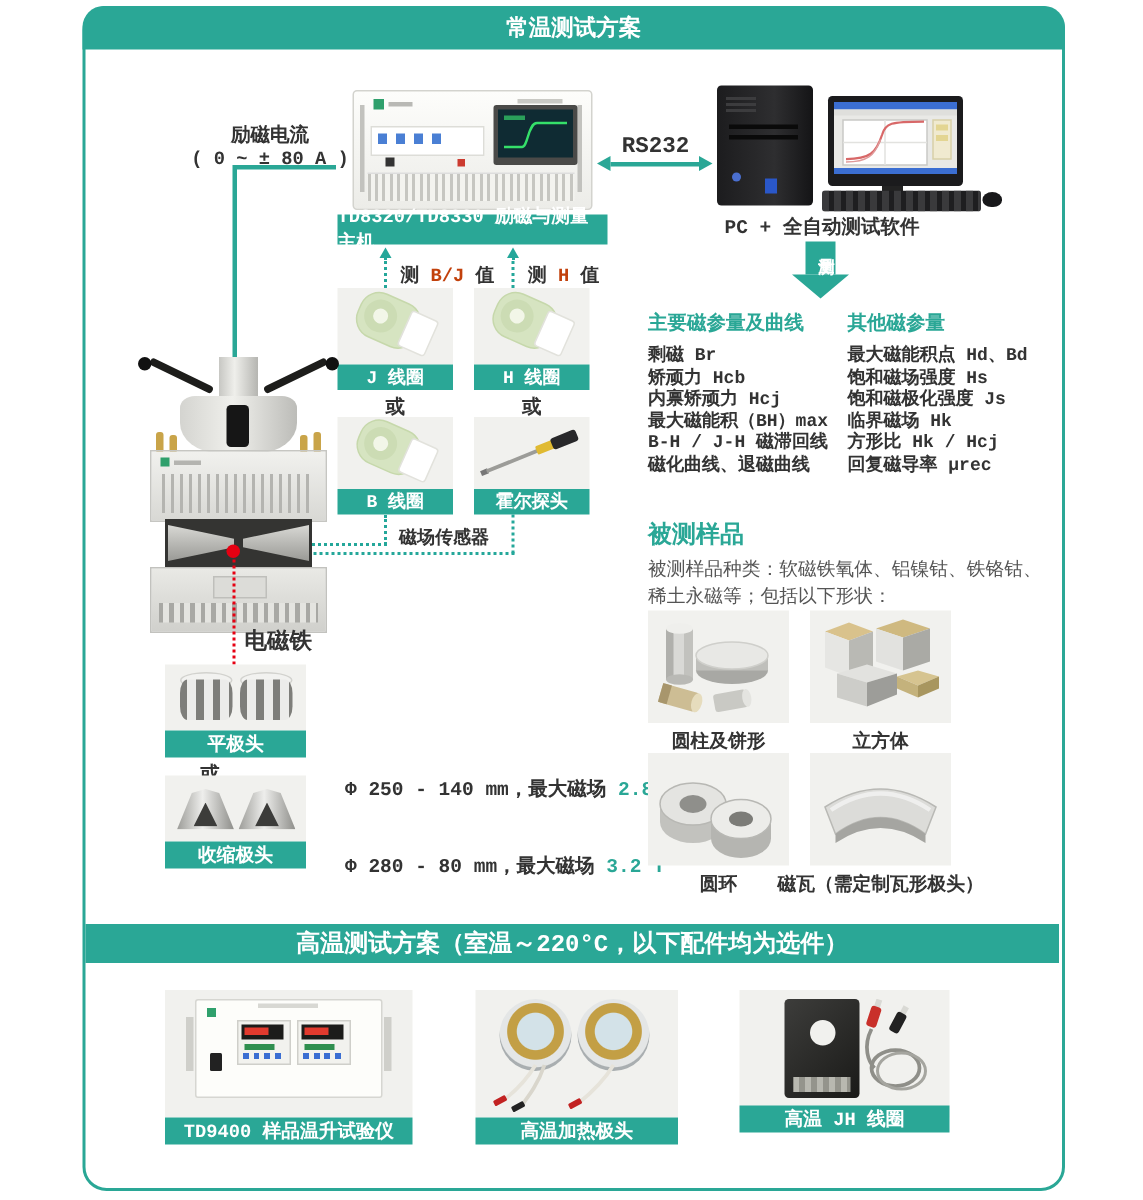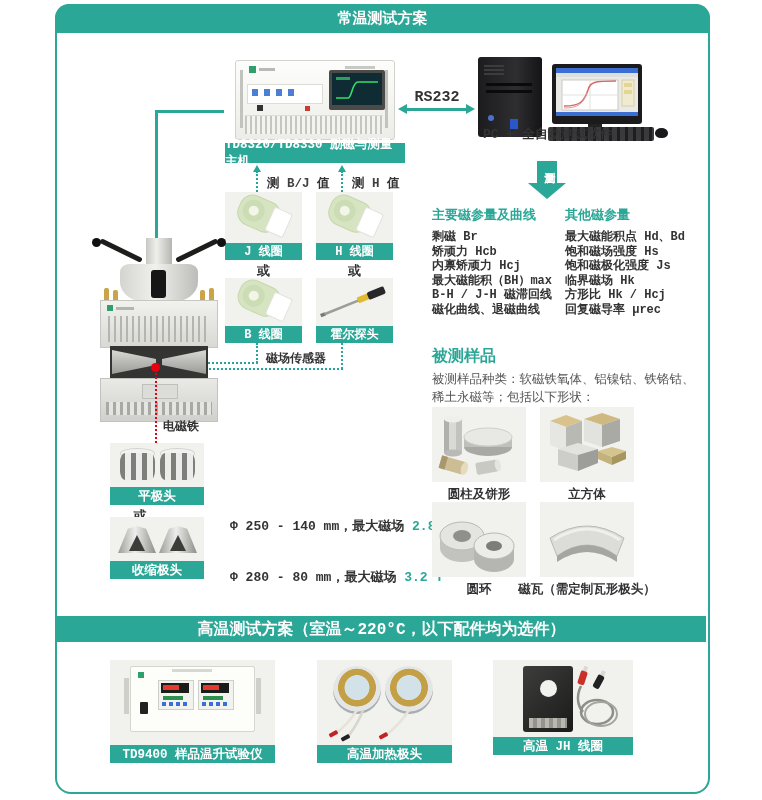--- a/index.html
+++ b/index.html
@@ -3,21 +3,21 @@
 <meta charset="utf-8">
 <style>
   html,body{margin:0;padding:0;background:#fff;}
   #stage{position:relative;width:762px;height:800px;background:#fff;overflow:hidden;
          font-family:Liberation Mono, monospace;color:#333;}
   .abs{position:absolute;}
   .panel{border:2px solid #2AA796;border-radius:16px;background:#fff;}
   .tealbar{background:#2AA796;color:#fff;font-weight:bold;display:flex;align-items:center;justify-content:center;}
   .gbox{background:#f1f1ee;}
   .cap{font-weight:bold;color:#333;text-align:center;}
-  .red-t{color:#404040;}
+  .red-t{color:#c2410c;}
   .dotv{border-left:2px dotted #24A79A;}
   .doth{border-top:2px dotted #24A79A;}
   .rdotv{border-left:2px dotted #E60012;}
   .solidline{background:#2AA796;}
   .tri-up{width:0;height:0;border-left:4px solid transparent;border-right:4px solid transparent;border-bottom:7px solid #24A79A;}
   .tri-down{width:0;height:0;border-left:7px solid transparent;border-right:7px solid transparent;border-top:10px solid #2AA796;}
   .tri-left{width:0;height:0;border-top:5px solid transparent;border-bottom:5px solid transparent;border-right:9px solid #2AA796;}
   .tri-right{width:0;height:0;border-top:5px solid transparent;border-bottom:5px solid transparent;border-left:9px solid #2AA796;}
   .plist{font-size:12px;line-height:14.6px;font-weight:bold;color:#333;}
   .ptitle{font-size:13px;font-weight:bold;color:#2AA796;margin-bottom:6px;}
@@ -31,20 +31,24 @@
 <body>
 
 <div id="stage">
 
   <div class="abs panel" style="left:55px;top:4px;width:651px;height:786px;"></div>
 
   <div class="abs tealbar" style="left:55px;top:4px;width:655px;height:29px;border-radius:14px 14px 0 0;font-size:15px;">
     <span>常温测试方案</span>
   </div>
 
+  <div class="abs" style="left:120px;top:81px;width:120px;text-align:center;font-weight:bold;">
+    <div style="font-size:13px;">励磁电流</div>
+    <div style="font-size:12.5px;">( 0 ~ ± 80 A )</div>
+  </div>
 
   <div class="abs solidline" style="left:156px;top:110px;width:68px;height:2.5px;"></div>
   <div class="abs solidline" style="left:155px;top:110px;width:2.5px;height:139px;"></div>
   <div class="abs tri-down" style="left:149px;top:248px;"></div>
 
   <div class="abs" style="left:235px;top:60px;width:160px;height:80px;">
     <div class="abs" style="left:0;top:0;width:158px;height:78px;background:linear-gradient(#fdfdfb,#ececE8);border:1px solid #d3d3ce;border-radius:3px;"></div>
     <div class="abs" style="left:5px;top:10px;width:3px;height:58px;background:#c2c2be;"></div>
     <div class="abs" style="left:150px;top:10px;width:3px;height:58px;background:#c2c2be;"></div>
     <div class="abs glogo" style="left:14px;top:6px;width:7px;height:7px;"></div>
@@ -95,21 +99,21 @@
         <rect x="68" y="15" width="8" height="4" fill="#e3d592"></rect>
         <rect x="68" y="22" width="8" height="4" fill="#e3d592"></rect>
         <rect y="44" width="82" height="4" fill="#3b6ed2"></rect>
       </svg>
     </div>
     <div class="abs" style="left:110px;top:69px;width:14px;height:7px;background:#222;"></div>
     <div class="abs" style="left:98px;top:75px;width:38px;height:5px;background:#2c2c2e;border-radius:2px;"></div>
     <div class="abs" style="left:70px;top:72px;width:106px;height:14px;background:#1e1e20;border-radius:2px;background-image:repeating-linear-gradient(90deg,#3a3a3c 0 5px,transparent 5px 8px);"></div>
     <div class="abs" style="left:177px;top:73px;width:13px;height:10px;border-radius:50% 50% 45% 45%;background:#18181a;"></div>
   </div>
-  <div class="abs cap" style="left:460px;top:125px;width:176px;font-size:13px;">
+  <div class="abs cap" style="left:460px;top:142px;width:176px;font-size:13px;">
     <span>PC + 全自动测试软件</span>
   </div>
 
   <div class="abs solidline" style="left:537px;top:161px;width:20px;height:22px;"></div>
   <div class="abs" style="left:528px;top:183px;width:0;height:0;border-left:19px solid transparent;border-right:19px solid transparent;border-top:16px solid #2AA796;"></div>
   <div class="abs" style="left:541px;top:163px;height:34px;color:#fff;font-size:11px;font-weight:bold;writing-mode:vertical-rl;text-orientation:upright;letter-spacing:1px;">
     <span>测量</span>
   </div>
 
   <div class="abs tri-up" style="left:253px;top:165px;"></div>
@@ -210,21 +214,21 @@
       <div class="abs" style="left:2px;top:4px;width:44px;height:24px;background:linear-gradient(#d8d8d4,#9a9a96);clip-path:polygon(0 0,100% 38%,100% 62%,0 100%);"></div>
       <div class="abs" style="left:52px;top:4px;width:44px;height:24px;background:linear-gradient(#d8d8d4,#9a9a96);clip-path:polygon(100% 0,0 38%,0 62%,100% 100%);"></div>
     </div>
     <div class="abs" style="left:0;top:146px;width:116px;height:42px;background:linear-gradient(#e9e9e5,#d0d0cc);border:1px solid #c2c2be;"></div>
     <div class="abs" style="left:42px;top:152px;width:34px;height:13px;background:#dcdcd8;border:1px solid #bfbfbb;"></div>
     <div class="abs" style="left:6px;top:170px;width:106px;height:13px;background:repeating-linear-gradient(90deg,#a8a8a4 0 3px,#e4e4e0 3px 7px);"></div>
   </div>
 
   <div class="abs" style="left:151px;top:363px;width:9px;height:9px;border-radius:50%;background:#E60012;"></div>
   <div class="abs rdotv" style="left:155px;top:373px;height:70px;"></div>
-  <div class="abs cap" style="left:163px;top:418px;font-size:12px;white-space:nowrap;">
+  <div class="abs cap" style="left:163px;top:418px;font-size:15px;white-space:nowrap;">
     <span>电磁铁</span>
   </div>
 
   <div class="abs gbox" style="left:110px;top:443px;width:94px;height:44px;">
     <div class="abs" style="left:10px;top:5px;width:33px;height:9px;border-radius:50%;background:#f2f2f0;border:1px solid #d2d2ce;"></div>
     <div class="abs" style="left:10px;top:10px;width:35px;height:27px;border-radius:5px/9px;background:repeating-linear-gradient(90deg,#7e7e7a 0 5px,#ececea 5px 11px);"></div>
     <div class="abs" style="left:50px;top:5px;width:33px;height:9px;border-radius:50%;background:#f2f2f0;border:1px solid #d2d2ce;"></div>
     <div class="abs" style="left:50px;top:10px;width:35px;height:27px;border-radius:5px/9px;background:repeating-linear-gradient(90deg,#7e7e7a 0 5px,#ececea 5px 11px);"></div>
   </div>
   <div class="abs tealbar" style="left:110px;top:487px;width:94px;height:18px;font-size:12.5px;">

